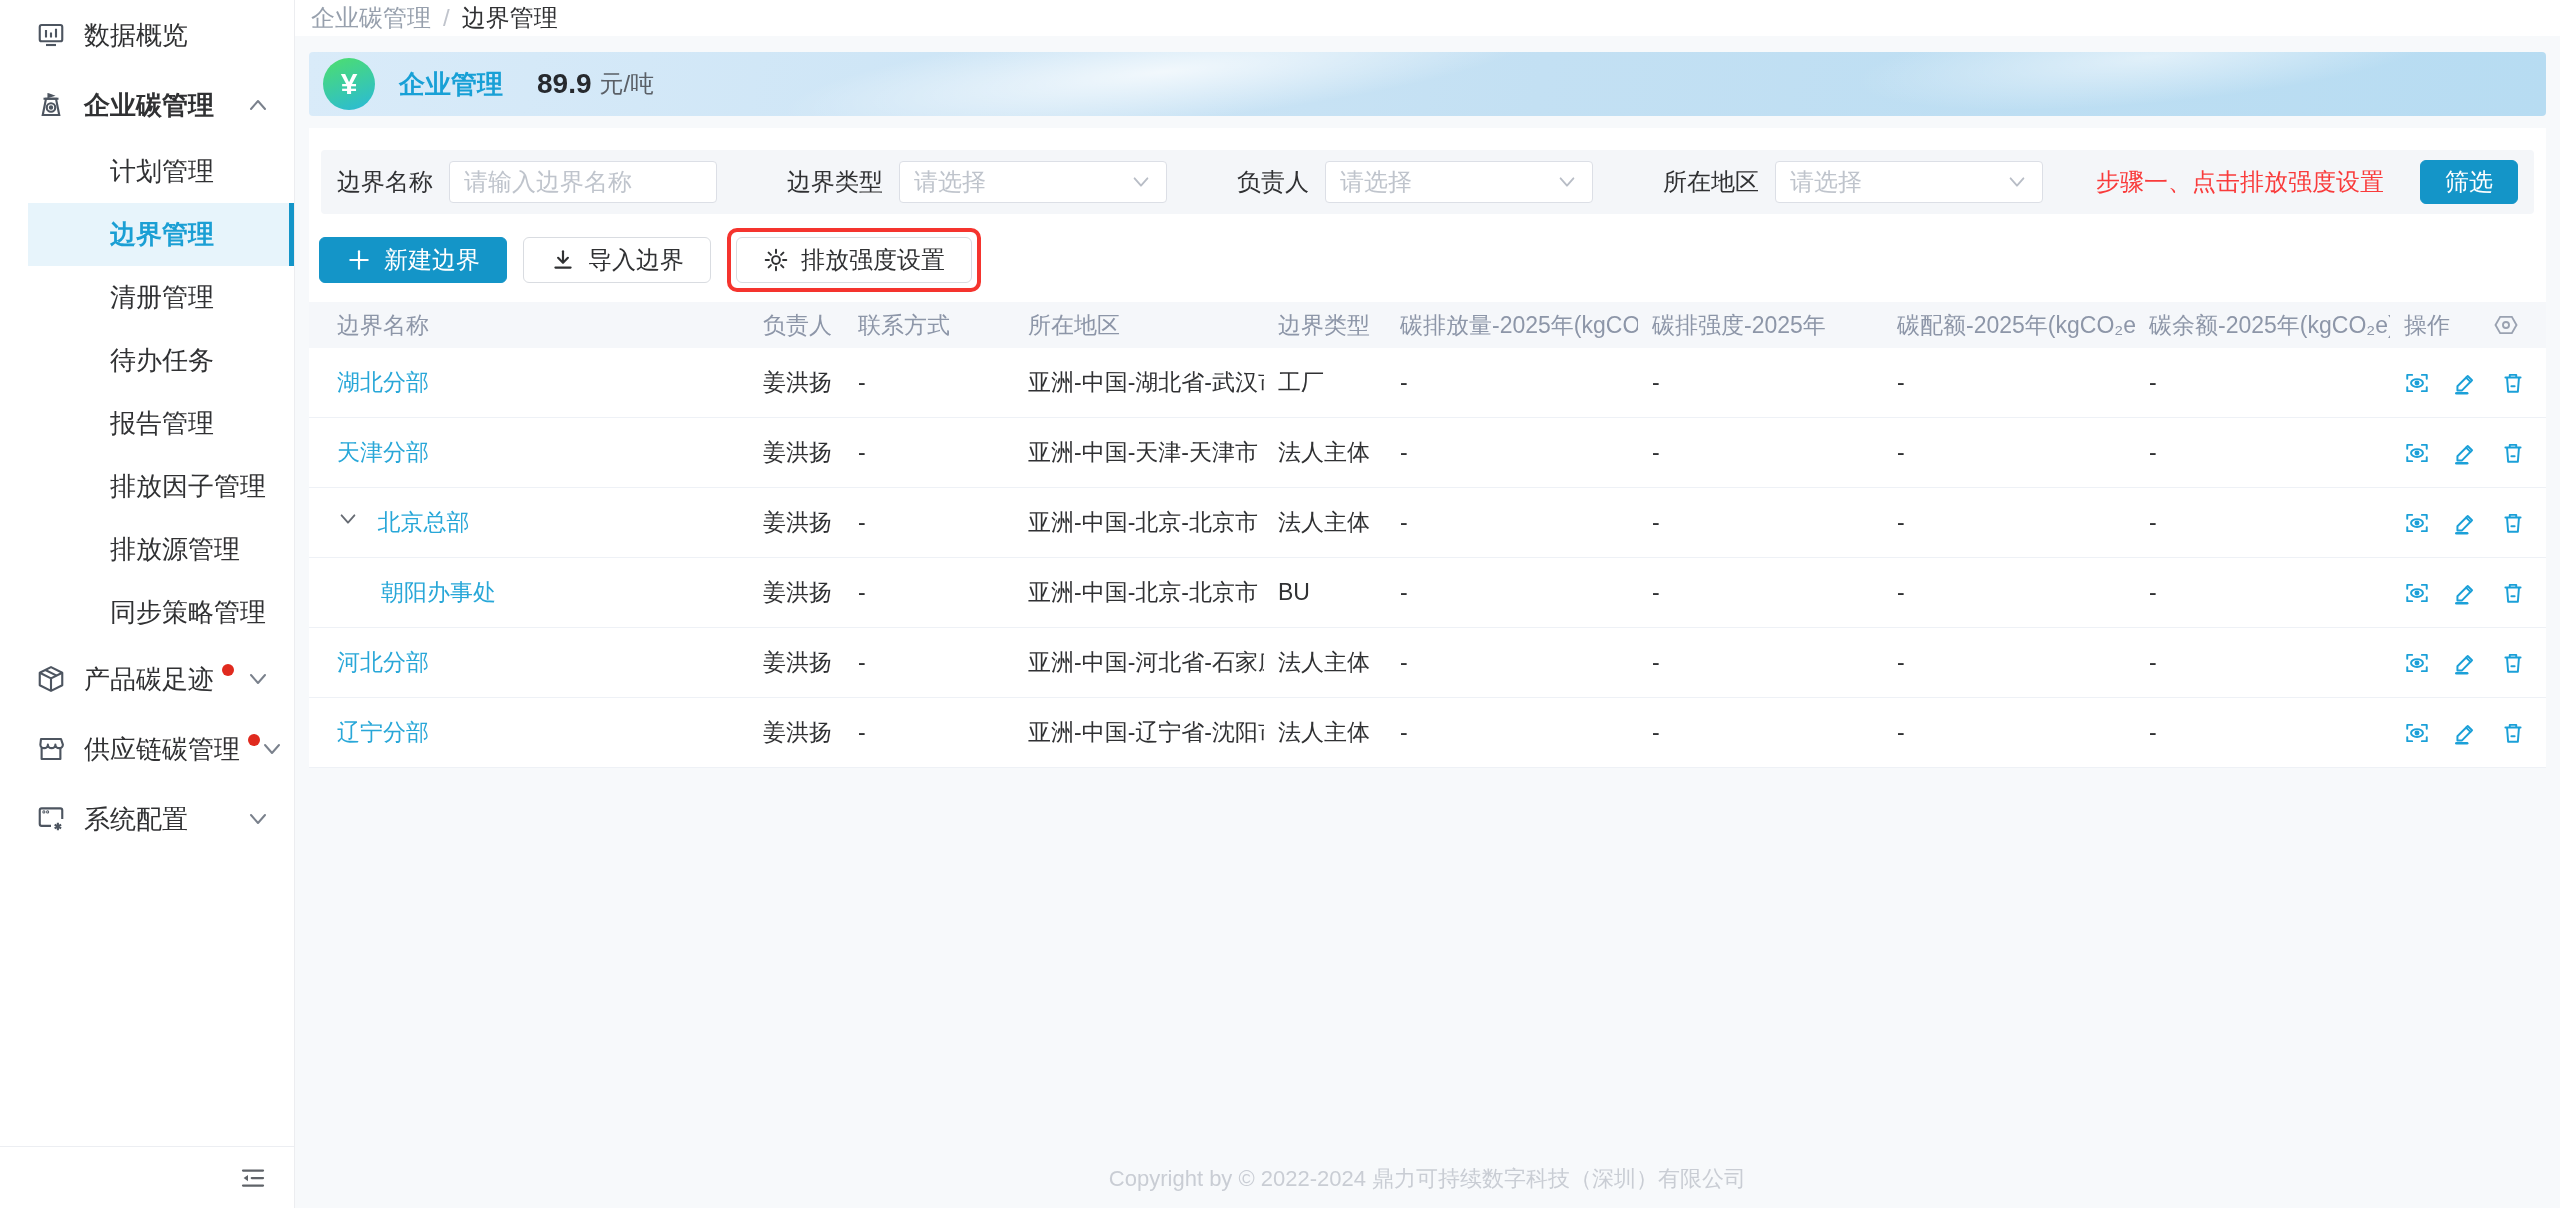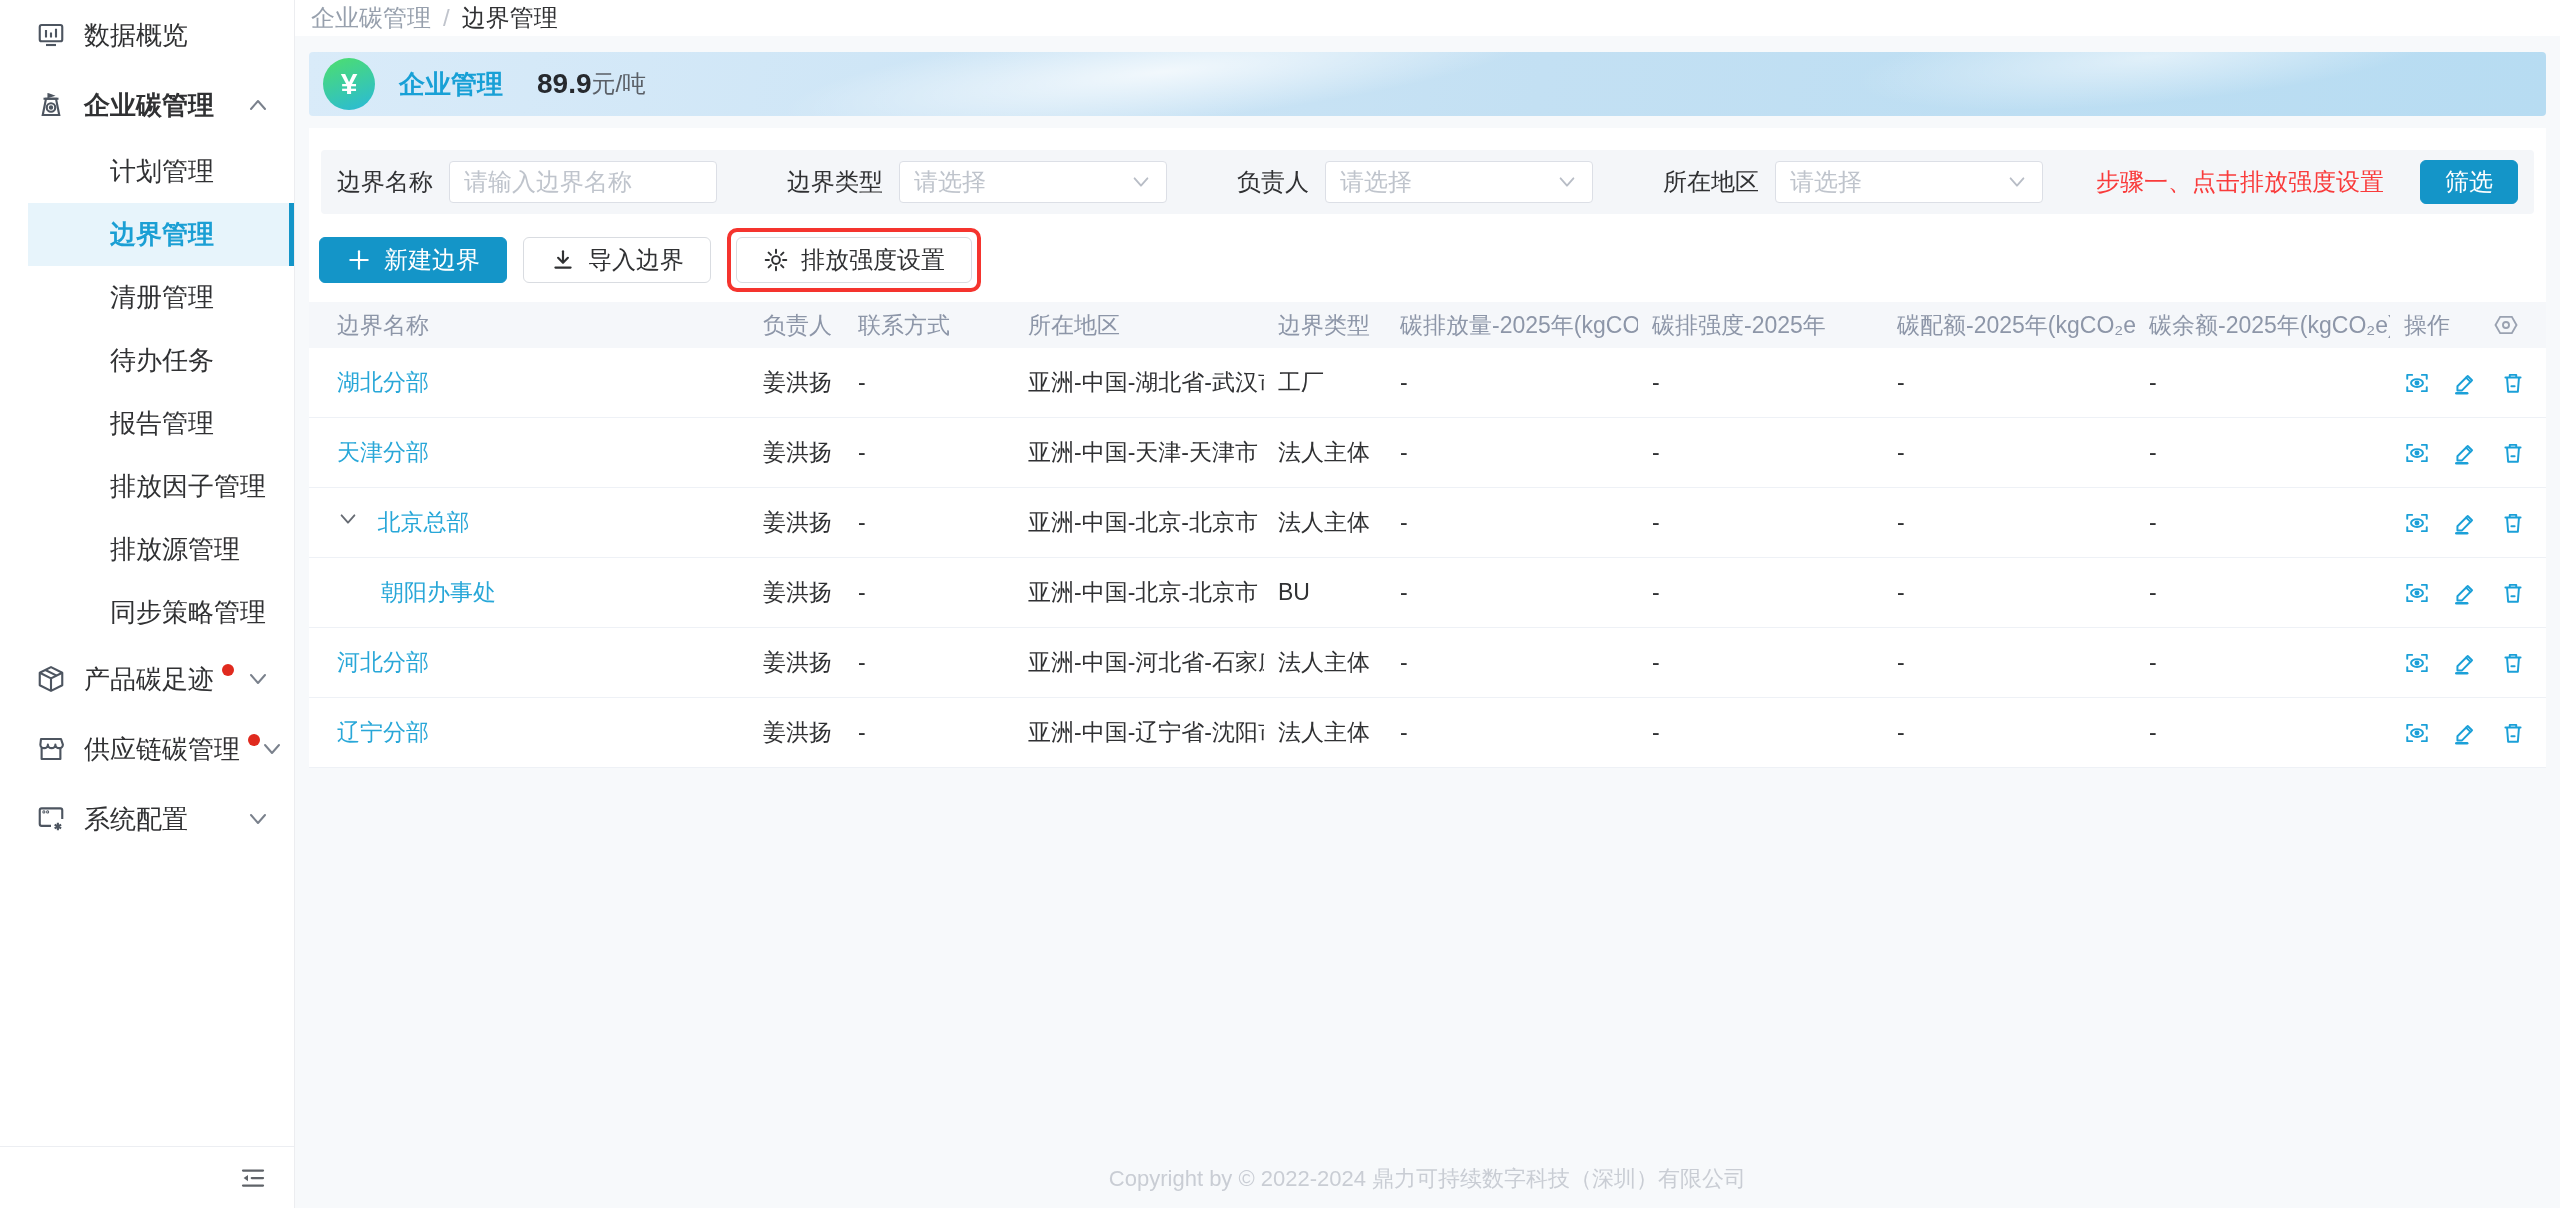--- a/index.html
+++ b/index.html
@@ -37,21 +37,21 @@
   .banner::before { content:""; position:absolute; left:18%; top:-40px; width:900px; height:120px;
     background:radial-gradient(ellipse at center, rgba(255,255,255,.75) 0%, rgba(255,255,255,0) 60%);
     transform:rotate(-6deg); }
   .banner::after { content:""; position:absolute; right:2%; top:-50px; width:700px; height:110px;
     background:radial-gradient(ellipse at center, rgba(255,255,255,.55) 0%, rgba(255,255,255,0) 60%);
     transform:rotate(-5deg); }
   .coin { width:52px; height:52px; border-radius:50%; background:linear-gradient(160deg,#4adb77 10%,#2bbbd4 95%);
     color:#fff; display:flex; align-items:center; justify-content:center; font-size:30px; font-weight:700; z-index:1; }
   .price-label { color:#18a0d6; font-weight:700; font-size:26px; margin-left:24px; z-index:1; }
   .price-value { color:#26292e; font-weight:700; font-size:28px; margin-left:34px; z-index:1; }
-  .price-unit { color:#5a5f66; font-size:24px; z-index:1; }
+  .price-unit { color:#5a5f66; font-size:24px; margin-left:8px; z-index:1; }
 
   .card { background:#ffffff; margin:12px 14px 0 14px; padding-top:22px; flex-shrink:0; }
 
   .filter-bar { height:64px; margin:0 12px; background:#f4f6f9; border-radius:4px;
     display:flex; align-items:center; padding:0 16px; }
   .f-group { display:flex; align-items:center; margin-right:70px; }
   .f-label { font-size:24px; color:#303133; margin-right:16px; white-space:nowrap; }
   .f-input, .f-select { width:268px; height:42px; background:#fff; border:1px solid #dcdfe6; border-radius:4px;
     font-size:24px; color:#303133; padding:0 14px; font-family:inherit; }
   .f-input::placeholder { color:#bfc4cc; }

